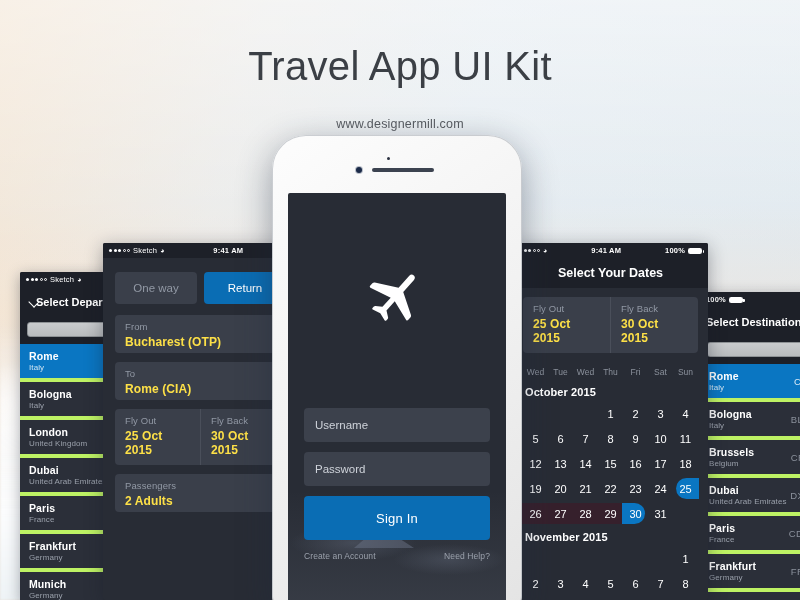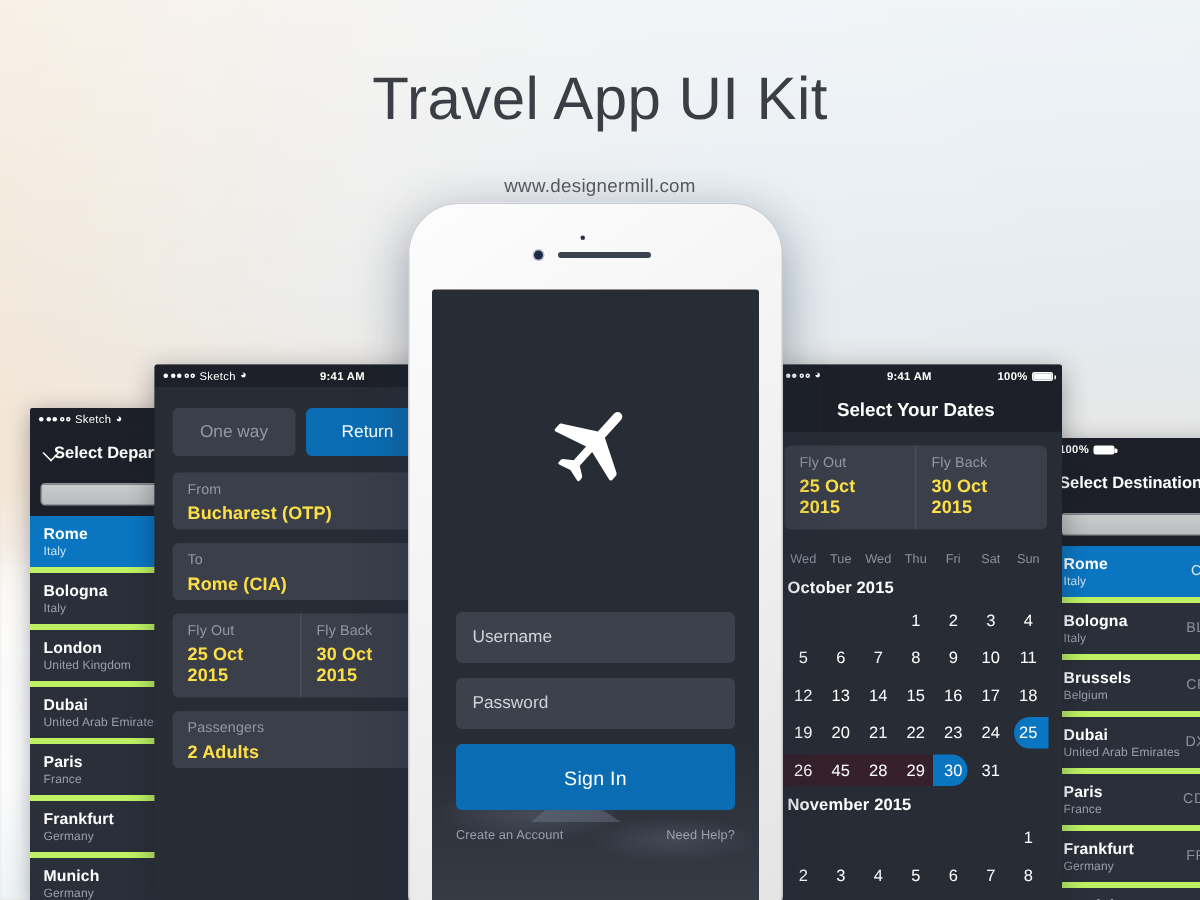--- a/index.html
+++ b/index.html
@@ -482,21 +482,21 @@
             <div class="day">
               <span>24</span>
             </div>
             <div class="day rstart">
               <span>25</span>
             </div>
             <div class="day inrange">
               <span>26</span>
             </div>
             <div class="day inrange">
-              <span>45</span>
+              <span>27</span>
             </div>
             <div class="day inrange">
               <span>28</span>
             </div>
             <div class="day inrange">
               <span>29</span>
             </div>
             <div class="day rend">
               <span>30</span>
             </div>

